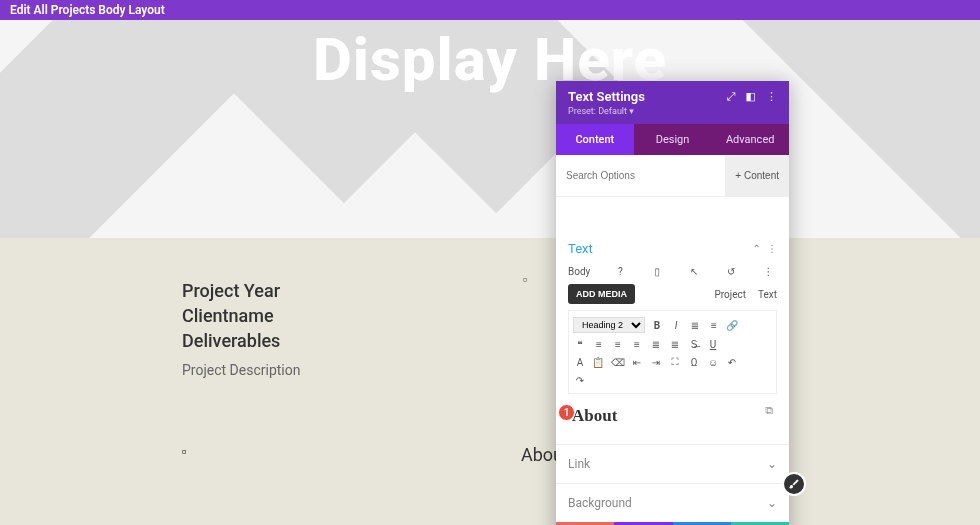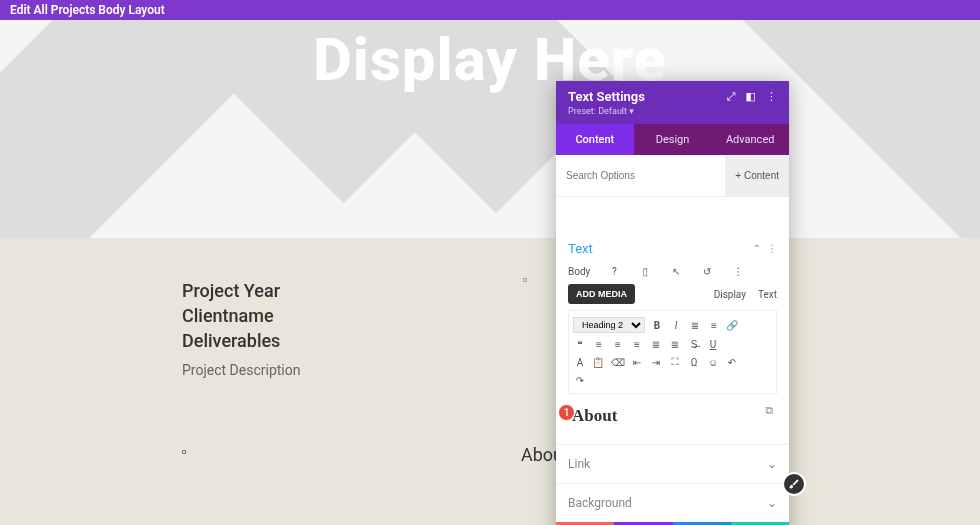--- a/index.html
+++ b/index.html
@@ -30,21 +30,21 @@
 .tabs { display: flex; background: #701a75; }
 .tab { flex: 1; text-align: center; padding: 9px 0; font-size: 11px; color: #ead7ff; cursor: pointer; }
 .tab.active { background: #7e2ee8; color: #fff; font-weight: 500; }
 .search-row { display: flex; border-bottom: 1px solid #eee; }
 .search-row input { flex: 1; border: none; padding: 15px 10px; font-size: 10px; color: #999; outline: none; }
 .filter-btn { background: #eee; border: none; padding: 0 10px; font-size: 10px; color: #555; cursor: pointer; }
 .section { padding: 8px 12px; margin-top: 36px; }
 .sec-head { display: flex; justify-content: space-between; align-items: center; margin-bottom: 8px; }
 .sec-title { color: #2ea3f2; font-size: 13px; }
 .sec-icons { display: flex; gap: 6px; color: #888; font-size: 10px; }
-.body-row { display: flex; gap: 17px; align-items: center; font-size: 10px; color: #555; margin-bottom: 6px; }
+.body-row { display: flex; gap: 23px; align-items: center; font-size: 10px; color: #555; margin-bottom: 6px; }
 .add-media { background: #333; color: #fff; border: none; font-size: 9px; font-weight: 600; padding: 5px 8px; border-radius: 3px; cursor: pointer; }
 .vt-tabs { margin-left: auto; display: flex; gap: 12px; font-size: 10px; color: #555; }
 .toolbar { border: 1px solid #eee; padding: 4px; }
 .tb-row { display: flex; gap: 5px; align-items: center; padding: 2px 0; }
 .tb-select { font-size: 9px; padding: 1px 4px; border: 1px solid #ddd; }
 .tb-i { width: 14px; height: 14px; display: flex; align-items: center; justify-content: center; font-size: 10px; color: #555; cursor: pointer; }
 .editor { padding: 12px 4px 10px; position: relative; }
 .editor h2 { font-family: Georgia, serif; font-size: 17px; font-weight: 700; color: #333; }
 .marker { position: absolute; left: -10px; top: 10px; width: 17px; height: 17px; background: #e74c3c; border: 1px solid #fff; border-radius: 50%; color: #fff; font-size: 10px; display: flex; align-items: center; justify-content: center; font-weight: 600; }
 .dyn-icon { position: absolute; right: 4px; top: 10px; font-size: 11px; color: #999; }
@@ -124,21 +124,21 @@
       <span class="tb-i">?</span>
       <span class="tb-i">▯</span>
       <span class="tb-i">↖</span>
       <span class="tb-i">↺</span>
       <span class="tb-i">⋮</span>
     </div>
 
     <div style="display:flex;align-items:center;margin-bottom:6px">
       <button class="add-media">ADD MEDIA</button>
       <div class="vt-tabs">
-        <span>Display</span>
+        <span>Project</span>
         <span>Text</span>
       </div>
     </div>
 
     <div class="toolbar">
       <div class="tb-row">
         <select class="tb-select"><option>Heading 2</option></select>
         <span class="tb-i">
             <b>B</b>
           </span>

